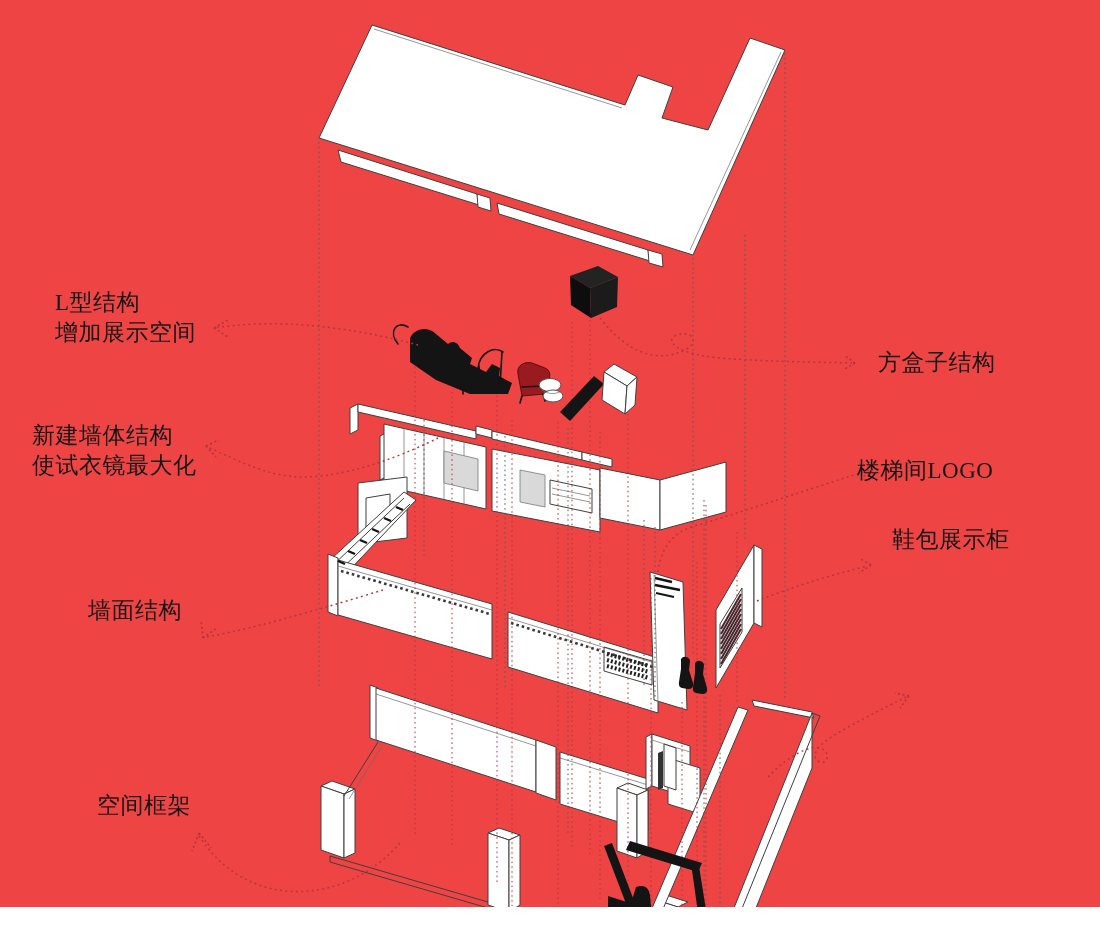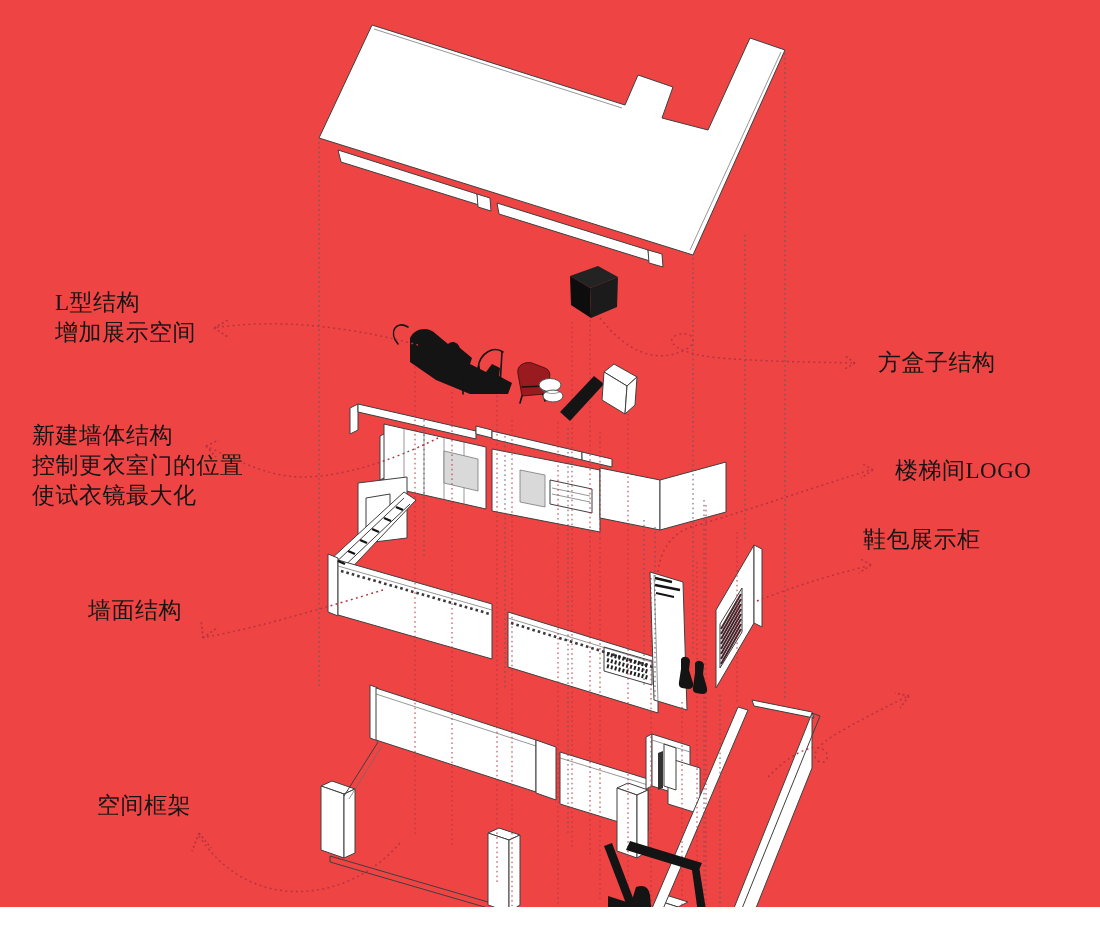--- a/index.html
+++ b/index.html
@@ -299,38 +299,37 @@
     </g>
   </svg>
 
   <div class="label" style="left:55px;top:288px">
     <span>L型结构</span>
     <span>增加展示空间</span>
   </div>
 
   <div class="label" style="left:32px;top:421px">
     <span>新建墙体结构</span>
-    <span>控制更衣室门的位置</span>
     <span>使试衣镜最大化</span>
   </div>
 
   <div class="label" style="left:88px;top:596px">
     <span>墙面结构</span>
   </div>
 
   <div class="label" style="left:97px;top:791px">
     <span>空间框架</span>
   </div>
 
   <div class="label" style="left:878px;top:348px">
     <span>方盒子结构</span>
   </div>
 
-  <div class="label" style="left:895px;top:456px">
+  <div class="label" style="left:857px;top:456px">
     <span>楼梯间LOGO</span>
   </div>
 
-  <div class="label" style="left:863px;top:525px">
+  <div class="label" style="left:892px;top:525px">
     <span>鞋包展示柜</span>
   </div>
 
 
 </div>
 
 </body></html>

